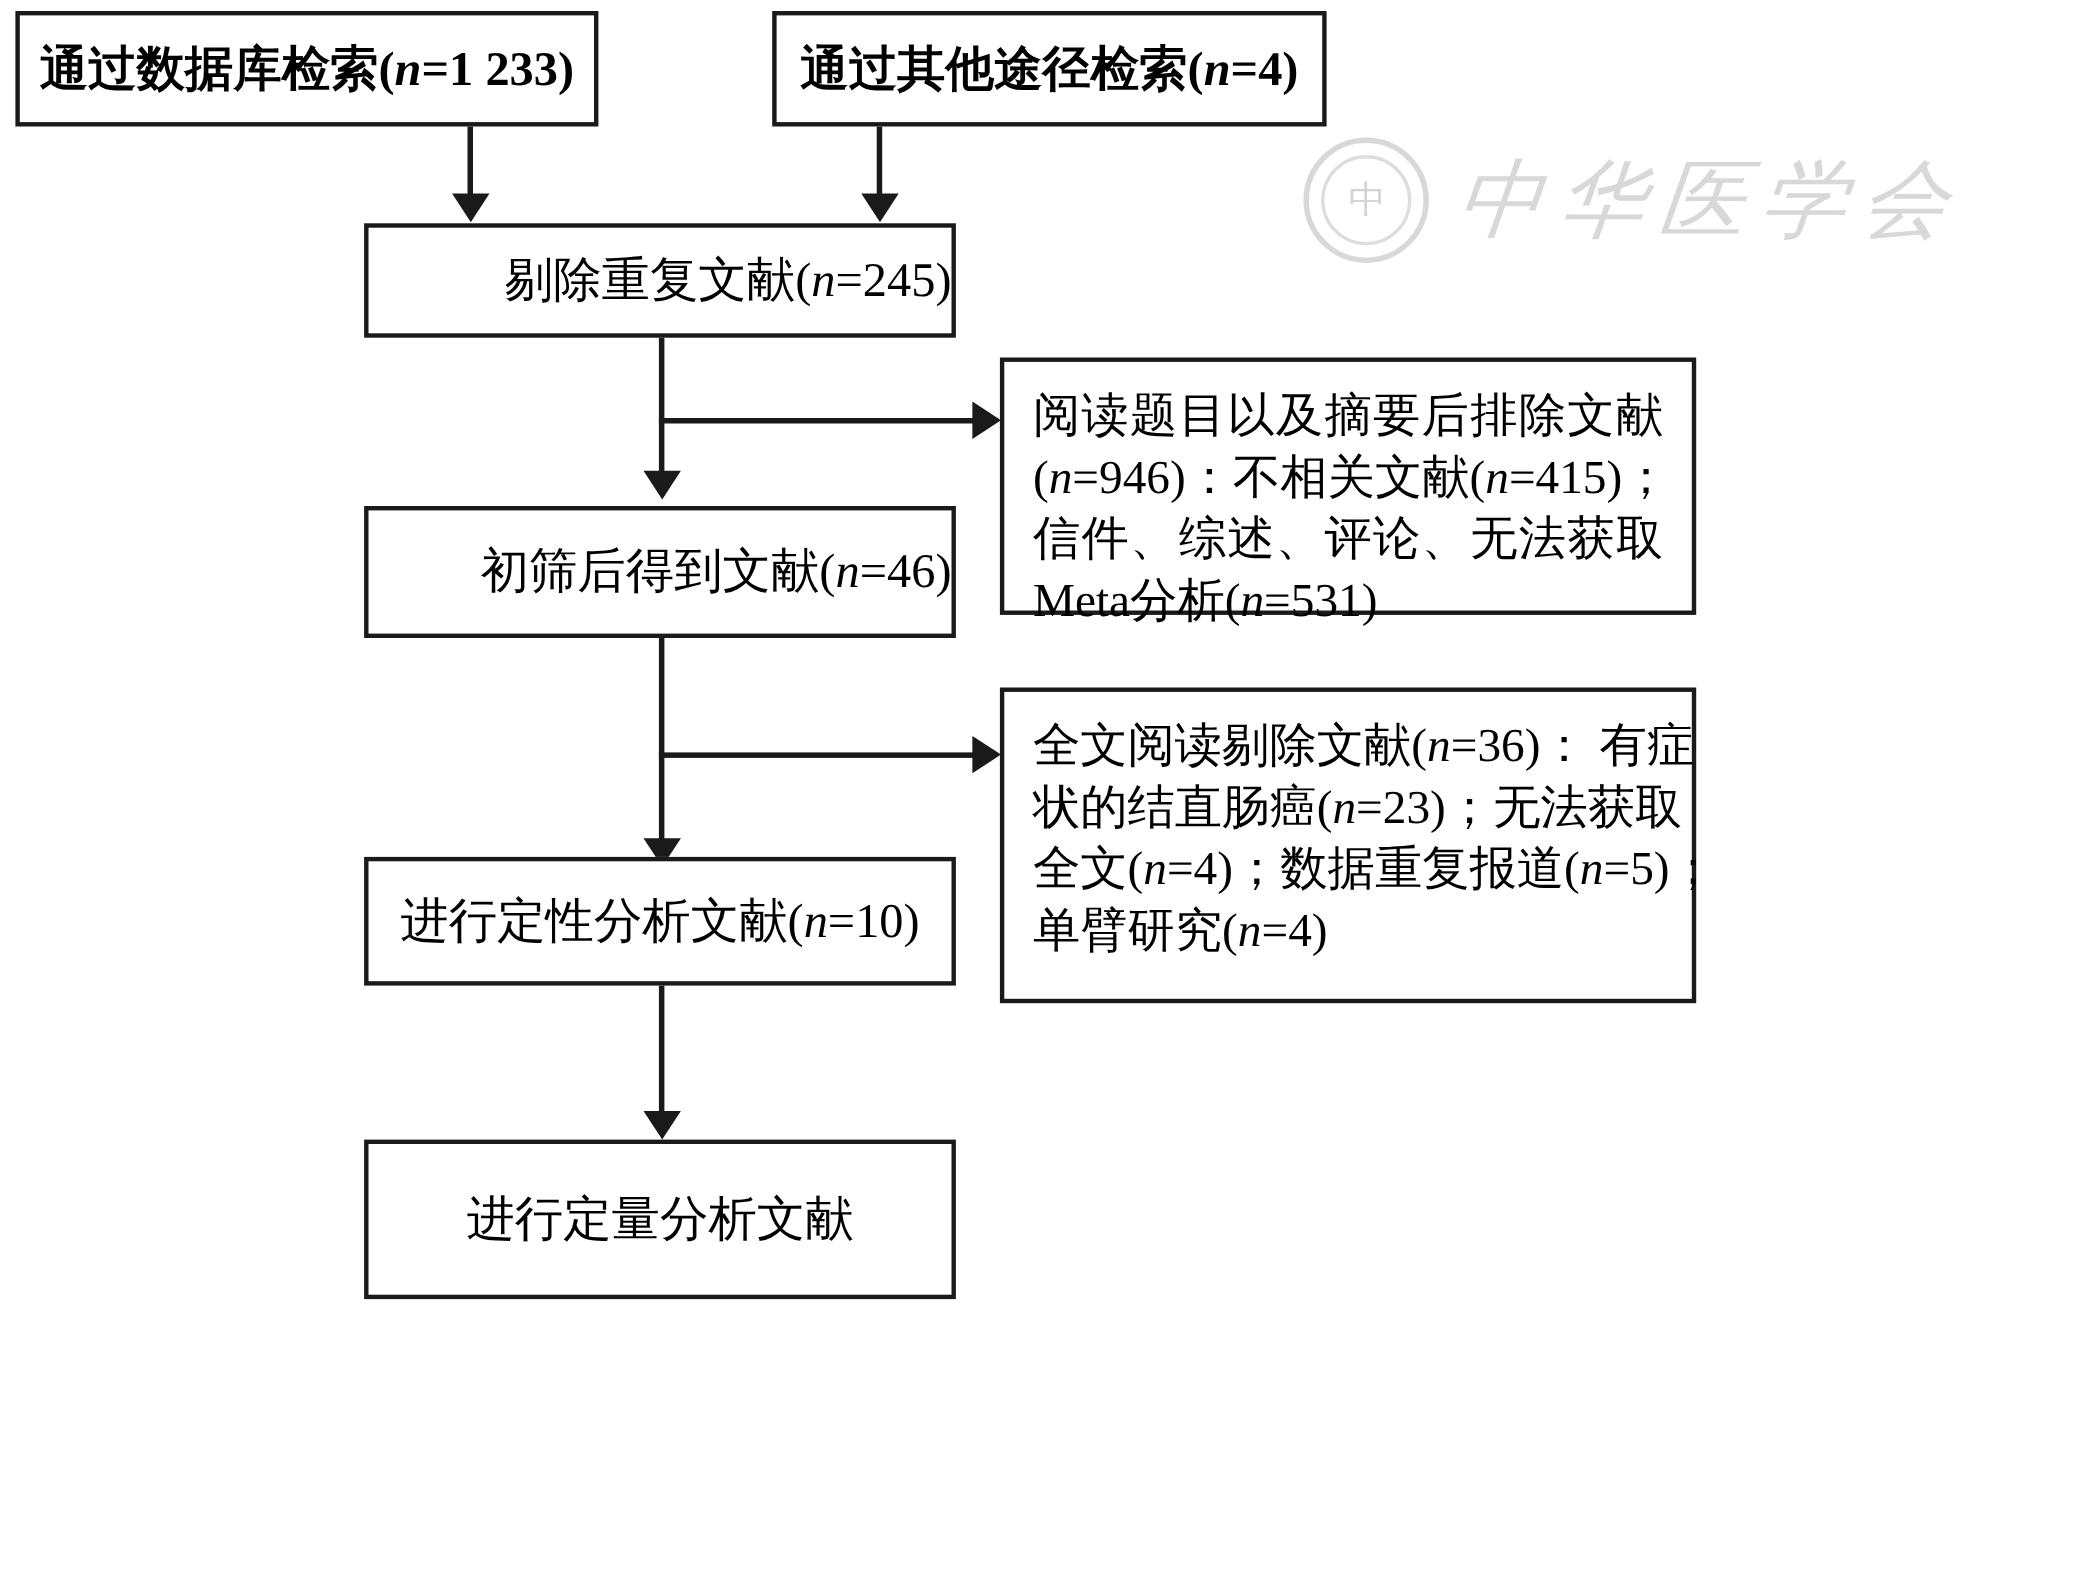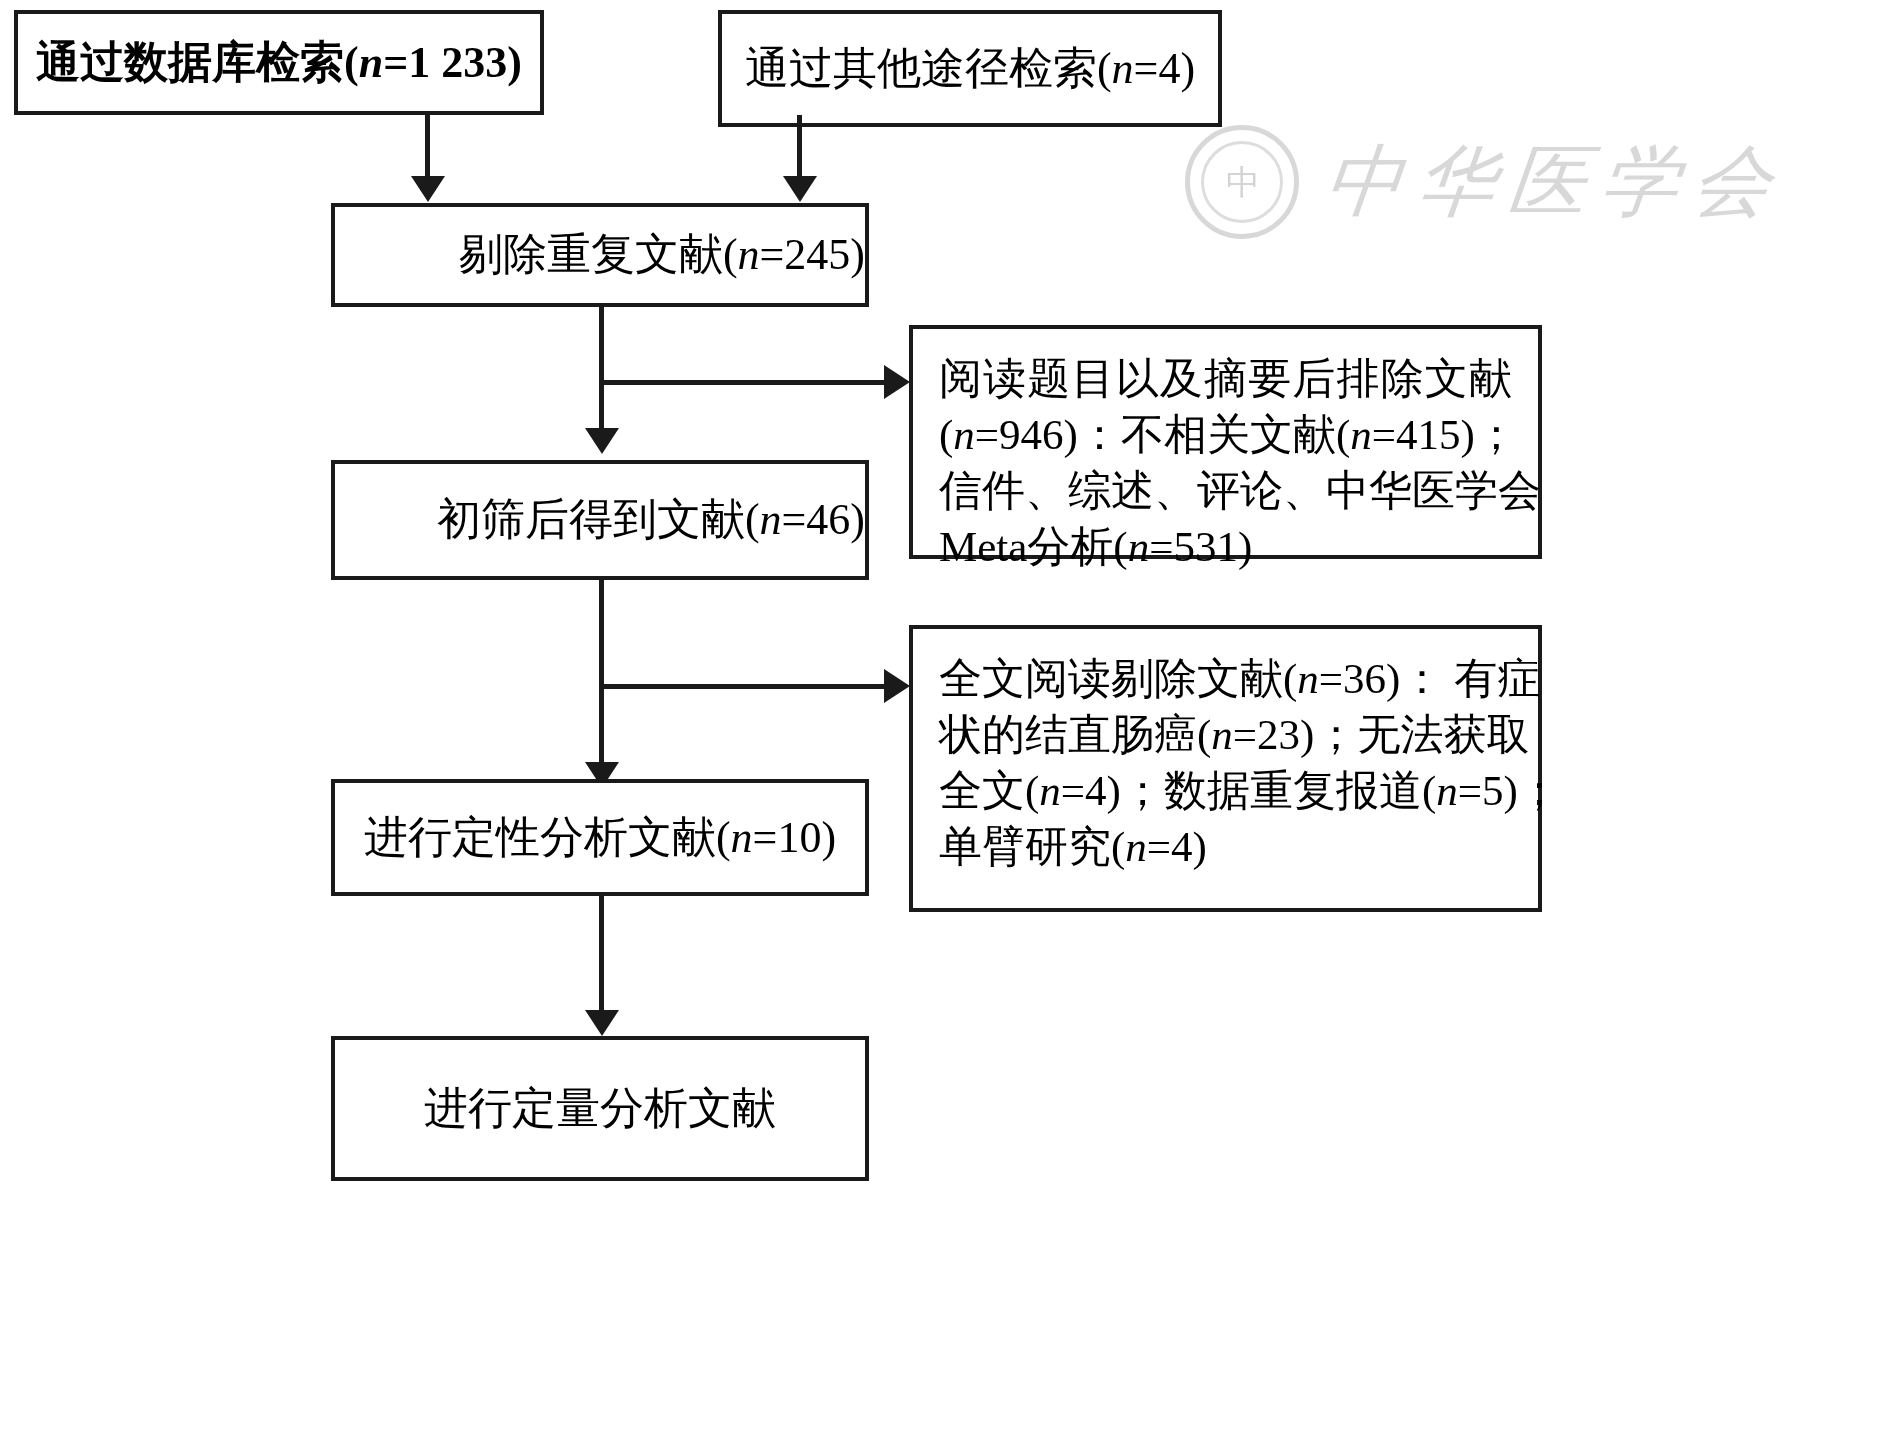--- a/index.html
+++ b/index.html
@@ -126,21 +126,21 @@
 </style>
 </head>
 <body>
 
 <div id="stage">
 
   <div class="box box-center" style="left:14px; top:10px; width:530px; height:105px;font-weight:bold;">
     <span class="line"><span>通过数据库检索(</span><i class="n">n</i><span>=1 233)</span></span>
   </div>
 
-  <div class="box box-center" style="left:718px; top:10px; width:504px; height:117px;">
+  <div class="box box-center" style="left:702px; top:10px; width:504px; height:105px;font-weight:bold;">
     <span class="line"><span>通过其他途径检索(</span><i class="n">n</i><span>=4)</span></span>
   </div>
 
   <div class="vline" style="left:425px; top:115px; height:68px;"></div>
   <div class="arrow-down" style="left:411px; top:176px;"></div>
 
   <div class="vline" style="left:797px; top:115px; height:68px;"></div>
   <div class="arrow-down" style="left:783px; top:176px;"></div>
 
   <div class="box box-center" style="left:331px; top:203px; width:538px; height:104px;justify-content:flex-end;">
@@ -149,21 +149,21 @@
 
   <div class="vline" style="left:599px; top:307px; height:128px;"></div>
   <div class="arrow-down" style="left:585px; top:428px;"></div>
 
   <div class="hline" style="left:599px; top:380px; width:300px;"></div>
   <div class="arrow-right" style="left:884px; top:365px;"></div>
 
   <div class="box box-para" style="left:909px; top:325px; width:633px; height:234px; display:block;">
     <span class="pline jt">阅读题目以及摘要后排除文献</span>
     <span class="pline">(<i class="n">n</i>=946)：不相关文献(<i class="n">n</i>=415)；</span>
-    <span class="pline jt">信件、综述、评论、中华医学会</span>
+    <span class="pline jt">信件、综述、评论、无法获取</span>
     <span class="pline">Meta分析(<i class="n">n</i>=531)</span>
   </div>
 
   <div class="box box-center" style="left:331px; top:460px; width:538px; height:120px;justify-content:flex-end;">
     <span class="line"><span>初筛后得到文献(</span><i class="n">n</i><span>=46)</span></span>
   </div>
 
   <div class="vline" style="left:599px; top:580px; height:190px;"></div>
   <div class="arrow-down" style="left:585px; top:762px;"></div>
 

